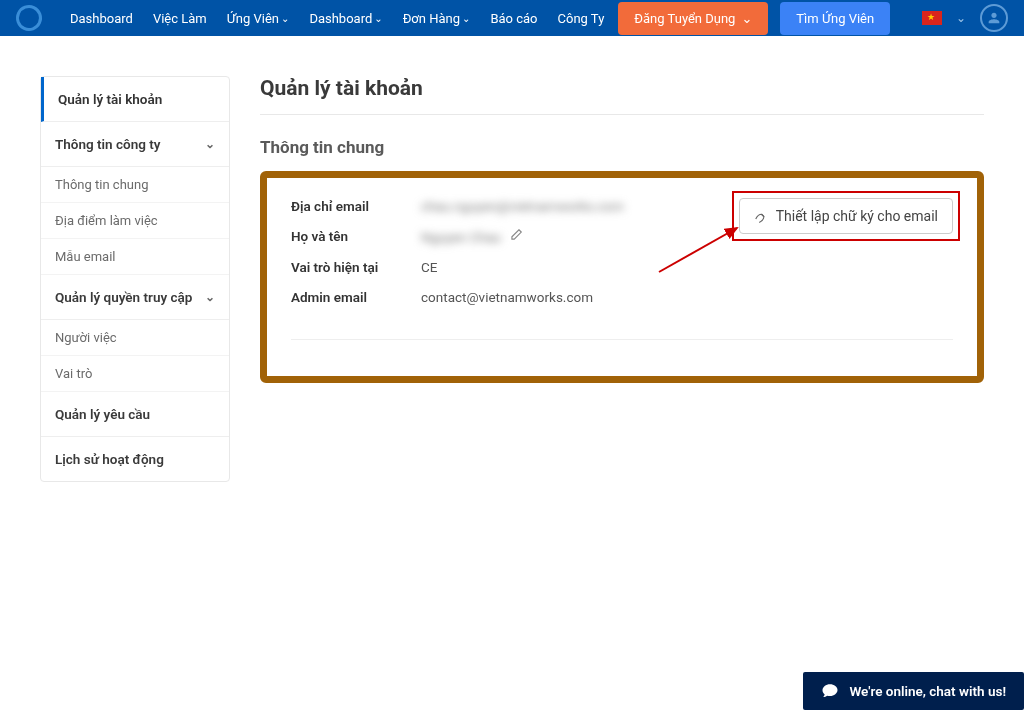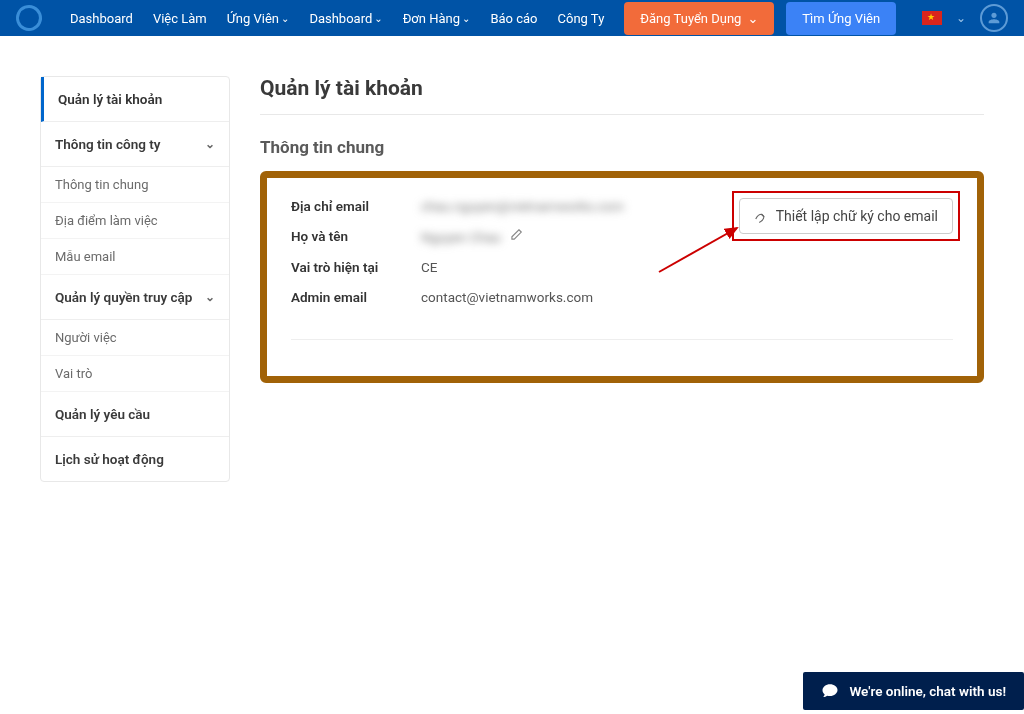--- a/index.html
+++ b/index.html
@@ -73,21 +73,21 @@
     <div class="nav-item">
         <span>Đơn Hàng</span>
         <span class="chev">⌄</span>
       </div>
     <div class="nav-item">
         <span>Báo cáo</span>
       </div>
     <div class="nav-item">
         <span>Công Ty</span>
       </div>
-    <button class="btn-orange" style="margin-left:8px">
+    <button class="btn-orange" style="margin-left:2px">
         <span>Đăng Tuyển Dụng</span>
         <span class="chev">⌄</span>
       </button>
     <button class="btn-orange dark" style="margin-left:8px">
         <span>Tìm Ứng Viên</span>
       </button>
   </div>
   <div class="top-right">
     <span class="flag"></span>
     <span style="color:#9dc4e8;font-size:12px">⌄</span>

